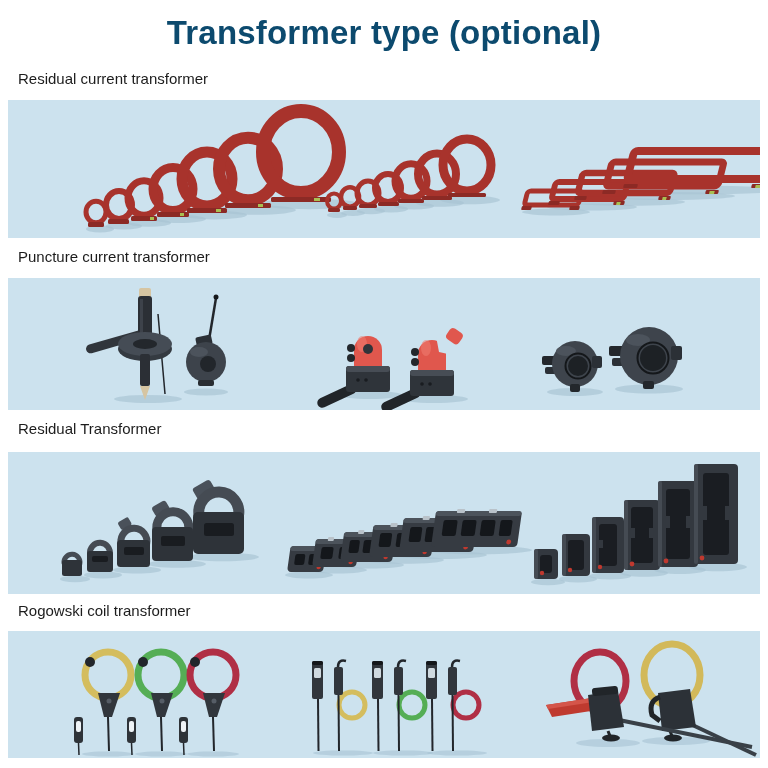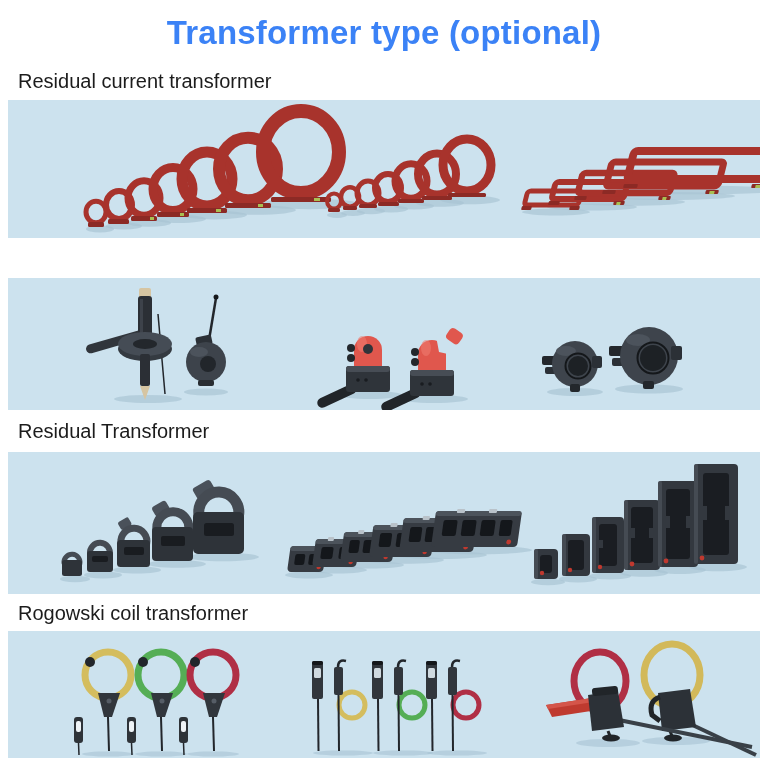--- a/index.html
+++ b/index.html
@@ -4,26 +4,26 @@
 <style>
   html,body{margin:0;padding:0;}
   body{
     width:768px;height:768px;background:#ffffff;
     font-family:"Liberation Sans","DejaVu Sans",sans-serif;
     position:relative;overflow:hidden;
   }
   .page{position:absolute;inset:0;}
   .title{
     position:absolute;top:14px;left:0;width:768px;
-    text-align:center;font-size:33px;font-weight:600;color:#3b82f6;
+    text-align:center;font-size:33px;font-weight:600;color:#0c4a6e;
     letter-spacing:0.2px;margin:0;
   }
   .section-label{
     position:absolute;left:18px;
-    font-size:20px;font-weight:500;color:#1c1c1c;
+    font-size:15px;font-weight:500;color:#1c1c1c;
   }
   .band{
     position:absolute;left:8px;width:752px;background:#cce2ee;
     overflow:hidden;
   }
   .lbl-1{top:70px;}   .band-1{top:100px;height:138px;}
   .lbl-2{top:248px;}  .band-2{top:278px;height:132px;}
   .lbl-3{top:420px;}  .band-3{top:452px;height:142px;}
   .lbl-4{top:602px;}  .band-4{top:631px;height:127px;}
   svg{display:block;}
@@ -124,20 +124,21 @@
         <g transform="translate(686,88) skewX(-14)">
           <rect x="-69" y="-37" width="138" height="28" rx="3" fill="none" stroke="#a8332c" stroke-width="8"></rect>
           <rect x="-71" y="-4" width="14" height="4" rx="1" fill="#8c2a25"></rect>
           <rect x="57" y="-4" width="14" height="4" rx="1" fill="#8c2a25"></rect>
           <rect x="61" y="-3" width="5" height="3" fill="#a9bf52"></rect>
         </g>
       </g>
     </svg>
   </div>
 
+  <div class="section-label lbl-2">Puncture current transformer</div>
   <div class="band band-2">
     <svg width="752" height="132" viewBox="0 0 752 132">
 
       <g>
         <ellipse cx="140" cy="121" rx="34" ry="4" fill="#a7c3d3" opacity="0.65"></ellipse>
         <ellipse cx="198" cy="114" rx="22" ry="3.5" fill="#a7c3d3" opacity="0.65"></ellipse>
         <path d="M150,36 L157,116" stroke="#22262b" stroke-width="1.5" fill="none"></path>
         <g transform="translate(136,56) rotate(-16)">
           <rect x="-60" y="-5" width="60" height="9" rx="4.5" fill="#31363c"></rect>
         </g>

